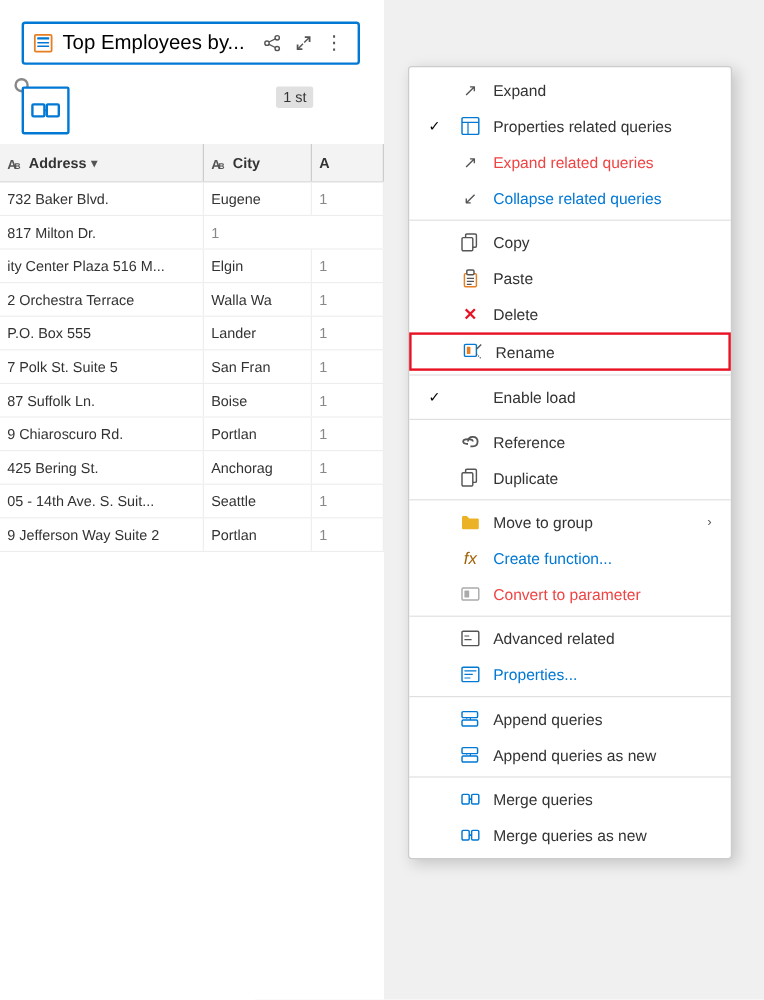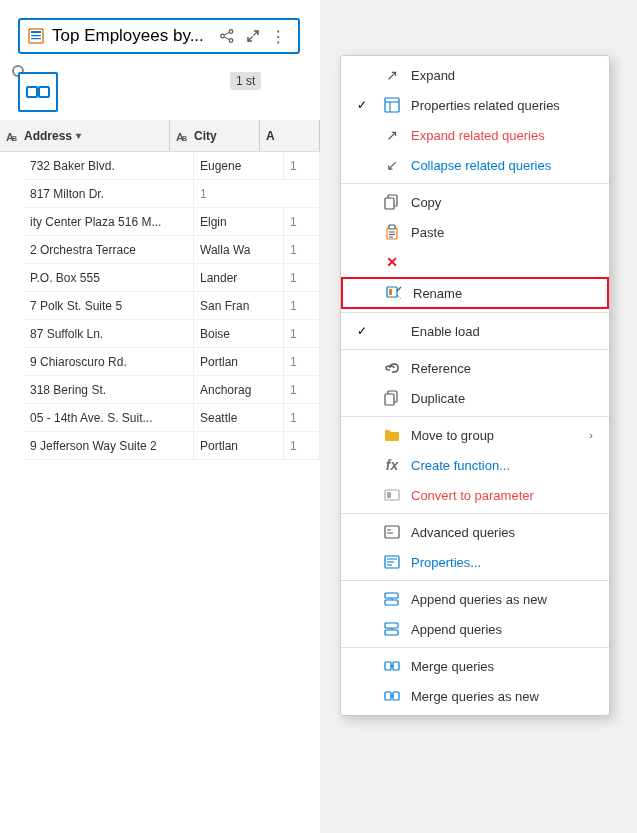--- a/index.html
+++ b/index.html
@@ -145,21 +145,20 @@
     .th-dropdown {
       color: #555;
       font-size: 10px;
     }
 
     .table-row {
       display: flex;
       border-bottom: 1px solid #eee;
       height: 28px;
       align-items: center;
-      margin-left: 24px;
     }
 
     .td {
       padding: 0 6px;
       font-size: 12px;
       color: #333;
       overflow: hidden;
       text-overflow: ellipsis;
       white-space: nowrap;
       border-right: 1px solid #eee;
@@ -353,21 +352,21 @@
     <div class="td address-col">87 Suffolk Ln.</div>
     <div class="td city-col">Boise</div>
     <div class="td extra-col">1</div>
   </div>
       <div class="table-row">
     <div class="td address-col">9 Chiaroscuro Rd.</div>
     <div class="td city-col">Portlan</div>
     <div class="td extra-col">1</div>
   </div>
       <div class="table-row">
-    <div class="td address-col">318 Bering St.</div>
+    <div class="td address-col">425 Bering St.</div>
     <div class="td city-col">Anchorag</div>
     <div class="td extra-col">1</div>
   </div>
       <div class="table-row">
     <div class="td address-col">05 - 14th Ave. S. Suit...</div>
     <div class="td city-col">Seattle</div>
     <div class="td extra-col">1</div>
   </div>
       <div class="table-row">
     <div class="td address-col">9 Jefferson Way Suite 2</div>
@@ -433,20 +432,21 @@
       <line x1="5" y1="13" x2="9" y2="13" stroke="#555" stroke-width="1"></line>
     </svg>
         </span>
         <span class="menu-label">Paste</span>
       </div>
       <div class="menu-item">
         <span style="width: 16px; font-size: 12px; flex-shrink: 0;"></span>
         <span class="menu-icon">
           <span style="color:#e81123;font-size:14px;font-weight:bold">✕</span>
         </span>
+        <span class="menu-label">Delete</span>
       </div>
       <div class="menu-item highlighted">
         <span style="width: 16px; font-size: 12px; flex-shrink: 0;"></span>
         <span class="menu-icon">
           <svg width="16" height="16" viewBox="0 0 16 16" fill="none">
       <rect x="1" y="2" width="10" height="10" rx="1" stroke="#0078d4" stroke-width="1.2" fill="none"></rect>
       <rect x="3" y="4" width="3" height="6" rx="0.5" fill="#e67e22"></rect>
       <line x1="11" y1="6" x2="15" y2="2" stroke="#555" stroke-width="1.2"></line>
       <line x1="11" y1="10" x2="15" y2="14" stroke="#555" stroke-width="1" stroke-dasharray="1"></line>
     </svg>
@@ -489,21 +489,21 @@
           <svg width="16" height="16" viewBox="0 0 16 16" fill="none">
       <path d="M1 4 Q1 3 2 3 L5 3 L7 5 L14 5 Q15 5 15 6 L15 13 Q15 14 14 14 L2 14 Q1 14 1 13 Z" fill="#e8a500" opacity="0.85"></path>
     </svg>
         </span>
         <span class="menu-label">Move to group</span>
         <span class="menu-chevron">›</span>
       </div>
       <div class="menu-item">
         <span style="width: 16px; font-size: 12px; flex-shrink: 0;"></span>
         <span class="menu-icon">
-          <span style="font-size:14px;color:#737373;font-style:italic;font-weight:bold">fx</span>
+          <span style="font-size:14px;color:#a16207;font-style:italic;font-weight:normal">fx</span>
         </span>
         <span class="menu-label blue">Create function...</span>
       </div>
       <div class="menu-item disabled">
         <span style="width: 16px; font-size: 12px; flex-shrink: 0;"></span>
         <span class="menu-icon">
           <svg width="16" height="16" viewBox="0 0 16 16" fill="none">
       <rect x="1" y="3" width="14" height="10" rx="1" stroke="#aaa" stroke-width="1.2" fill="none"></rect>
       <rect x="3" y="5" width="4" height="6" rx="0.5" fill="#aaa"></rect>
     </svg>
@@ -513,21 +513,21 @@
       <div class="menu-separator"></div>
       <div class="menu-item">
         <span style="width: 16px; font-size: 12px; flex-shrink: 0;"></span>
         <span class="menu-icon">
           <svg width="16" height="16" viewBox="0 0 16 16" fill="none">
       <rect x="1" y="2" width="14" height="12" rx="1" stroke="#555" stroke-width="1.2" fill="none"></rect>
       <line x1="3" y1="6" x2="7" y2="6" stroke="#555" stroke-width="1"></line>
       <line x1="3" y1="9" x2="9" y2="9" stroke="#555" stroke-width="1"></line>
     </svg>
         </span>
-        <span class="menu-label">Advanced queries</span>
+        <span class="menu-label">Advanced related</span>
       </div>
       <div class="menu-item">
         <span style="width: 16px; font-size: 12px; flex-shrink: 0;"></span>
         <span class="menu-icon">
           <svg width="16" height="16" viewBox="0 0 16 16" fill="none">
       <rect x="1" y="2" width="14" height="12" rx="1" stroke="#0078d4" stroke-width="1.2" fill="none"></rect>
       <line x1="3" y1="5" x2="13" y2="5" stroke="#0078d4" stroke-width="1"></line>
       <line x1="3" y1="8" x2="10" y2="8" stroke="#0078d4" stroke-width="1"></line>
       <line x1="3" y1="11" x2="8" y2="11" stroke="#0078d4" stroke-width="1"></line>
     </svg>
@@ -538,33 +538,33 @@
       <div class="menu-item">
         <span style="width: 16px; font-size: 12px; flex-shrink: 0;"></span>
         <span class="menu-icon">
           <svg width="16" height="16" viewBox="0 0 16 16" fill="none">
       <rect x="1" y="2" width="13" height="5" rx="1" stroke="#0078d4" stroke-width="1.2" fill="none"></rect>
       <rect x="1" y="9" width="13" height="5" rx="1" stroke="#0078d4" stroke-width="1.2" fill="none"></rect>
       <line x1="5" y1="7" x2="5" y2="9" stroke="#0078d4" stroke-width="1" stroke-dasharray="1"></line>
       <line x1="8" y1="7" x2="8" y2="9" stroke="#0078d4" stroke-width="1"></line>
     </svg>
         </span>
-        <span class="menu-label">Append queries as new</span>
+        <span class="menu-label">Append queries</span>
       </div>
       <div class="menu-item">
         <span style="width: 16px; font-size: 12px; flex-shrink: 0;"></span>
         <span class="menu-icon">
           <svg width="16" height="16" viewBox="0 0 16 16" fill="none">
       <rect x="1" y="2" width="13" height="5" rx="1" stroke="#0078d4" stroke-width="1.2" fill="none"></rect>
       <rect x="1" y="9" width="13" height="5" rx="1" stroke="#0078d4" stroke-width="1.2" fill="none"></rect>
       <line x1="5" y1="7" x2="5" y2="9" stroke="#0078d4" stroke-width="1" stroke-dasharray="1"></line>
       <line x1="8" y1="7" x2="8" y2="9" stroke="#0078d4" stroke-width="1"></line>
     </svg>
         </span>
-        <span class="menu-label">Append queries</span>
+        <span class="menu-label">Append queries as new</span>
       </div>
       <div class="menu-separator"></div>
       <div class="menu-item">
         <span style="width: 16px; font-size: 12px; flex-shrink: 0;"></span>
         <span class="menu-icon">
           <svg width="16" height="16" viewBox="0 0 16 16" fill="none">
       <rect x="1" y="4" width="6" height="8" rx="1" stroke="#0078d4" stroke-width="1.2" fill="none"></rect>
       <rect x="9" y="4" width="6" height="8" rx="1" stroke="#0078d4" stroke-width="1.2" fill="none"></rect>
       <line x1="7" y1="8" x2="9" y2="8" stroke="#0078d4" stroke-width="1.5"></line>
     </svg>

